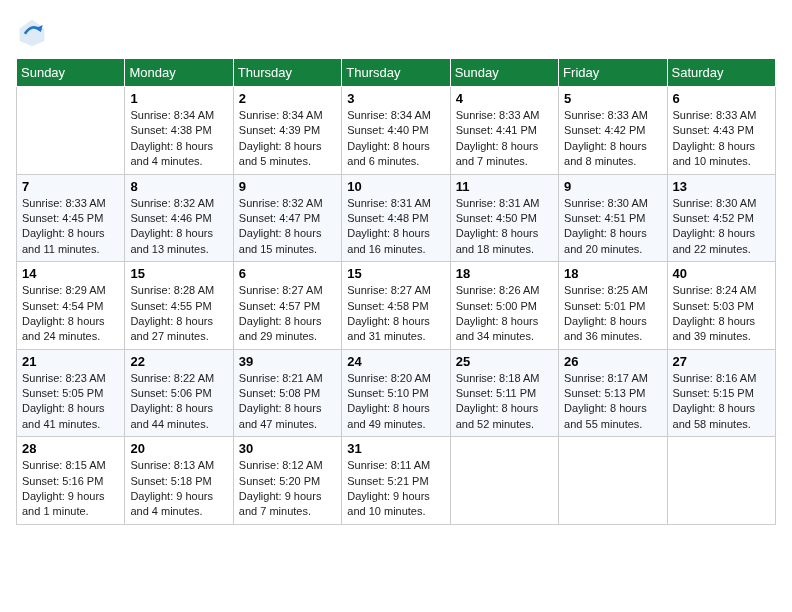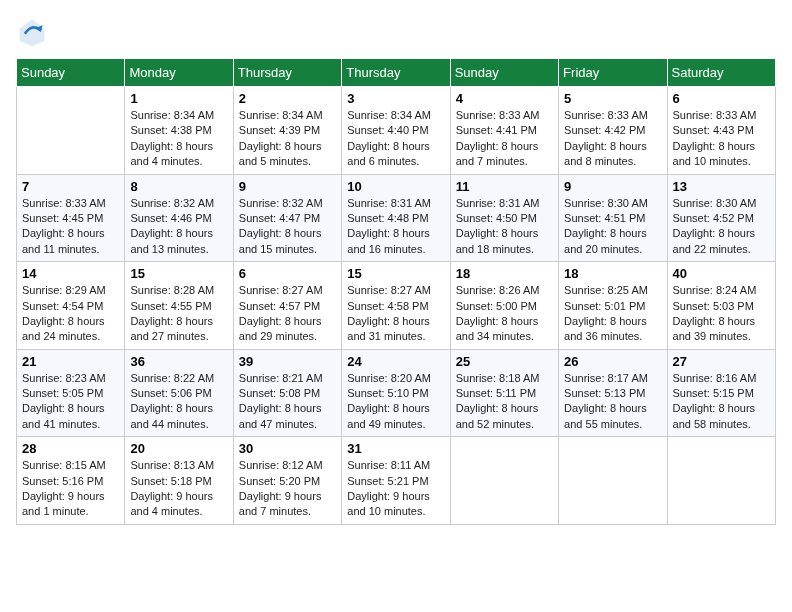--- a/index.html
+++ b/index.html
@@ -197,21 +197,21 @@
           <span class="day-num">40</span>
           <div class="cell-text">Sunrise: 8:24 AM<br>Sunset: 5:03 PM<br>Daylight: 8 hours and 39 minutes.</div>
         </td>
       </tr>
       <tr>
         <td>
           <span class="day-num">21</span>
           <div class="cell-text">Sunrise: 8:23 AM<br>Sunset: 5:05 PM<br>Daylight: 8 hours and 41 minutes.</div>
         </td>
         <td>
-          <span class="day-num">36</span>
+          <span class="day-num">22</span>
           <div class="cell-text">Sunrise: 8:22 AM<br>Sunset: 5:06 PM<br>Daylight: 8 hours and 44 minutes.</div>
         </td>
         <td>
           <span class="day-num">39</span>
           <div class="cell-text">Sunrise: 8:21 AM<br>Sunset: 5:08 PM<br>Daylight: 8 hours and 47 minutes.</div>
         </td>
         <td>
           <span class="day-num">24</span>
           <div class="cell-text">Sunrise: 8:20 AM<br>Sunset: 5:10 PM<br>Daylight: 8 hours and 49 minutes.</div>
         </td>

